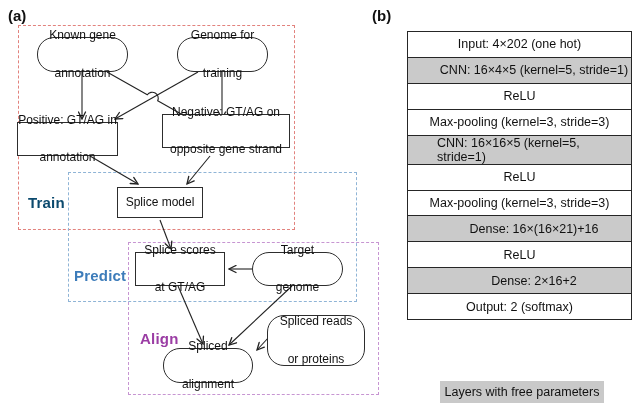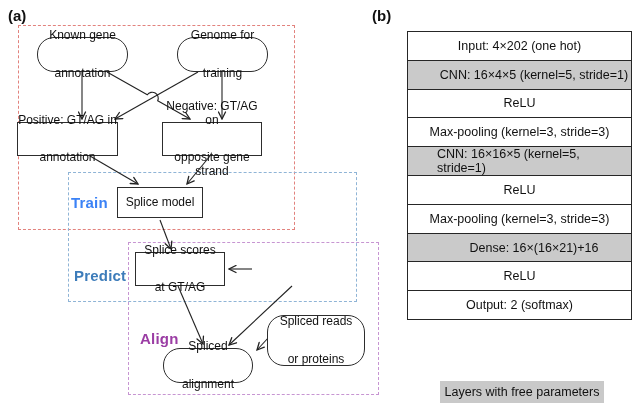--- a/index.html
+++ b/index.html
@@ -4,21 +4,21 @@
 <style>
   html,body{margin:0;padding:0;background:#ffffff;}
   .canvas{position:relative;width:640px;height:406px;background:#ffffff;overflow:hidden;
           font-family:"Liberation Sans",sans-serif;color:#111;}
   .panel-label{position:absolute;font-weight:bold;font-size:15px;color:#111;}
   .dashed-box{position:absolute;border:1.6px dashed;background:transparent;}
   .train-box{left:18px;top:25px;width:275px;height:203px;border-color:#e2827d;}
   .predict-box{left:68px;top:172px;width:287px;height:128px;border-color:#8fb4d6;}
   .align-box{left:128px;top:242px;width:249px;height:151px;border-color:#c795d2;}
   .stage-label{position:absolute;font-weight:bold;font-size:15px;letter-spacing:.2px;}
-  .train-label{left:28px;top:194px;color:#3b82f6;margin-left:43px;}
+  .train-label{left:28px;top:194px;color:#0c4a6e;}
   .predict-label{left:74px;top:267px;color:#3d7cba;}
   .align-label{left:140px;top:330px;color:#9b3da4;}
   svg.arrows{position:absolute;left:0;top:0;}
   .node{position:absolute;background:#fff;border:1.4px solid #2d2d2d;display:flex;
         flex-direction:column;align-items:center;justify-content:center;
         font-size:12px;line-height:13.5px;text-align:center;box-sizing:border-box;gap:24px;}
   .stadium{border-radius:17px;}
   .layers-table{position:absolute;left:407px;top:31px;width:225px;height:289px;
         border:1.5px solid #262626;display:flex;flex-direction:column;box-sizing:border-box;}
   .layer-row{flex:1;display:flex;align-items:center;justify-content:center;
@@ -65,30 +65,34 @@
     <span>annotation</span>
   </div>
   <div class="node stadium" style="left:177px;top:37px;width:91px;height:35px">
     <span>Genome for</span>
     <span>training</span>
   </div>
   <div class="node" style="left:17px;top:122px;width:101px;height:34px">
     <span>Positive: GT/AG in</span>
     <span>annotation</span>
   </div>
-  <div class="node" style="left:162px;top:122px;width:100px;height:34px">
+  <div class="node" style="left:162px;top:114px;width:128px;height:34px">
     <span>Negative: GT/AG on</span>
     <span>opposite gene strand</span>
   </div>
   <div class="node" style="left:117px;top:187px;width:86px;height:31px">
     <span>Splice model</span>
   </div>
   <div class="node" style="left:135px;top:252px;width:90px;height:34px">
     <span>Splice scores</span>
     <span>at GT/AG</span>
+  </div>
+  <div class="node stadium" style="left:252px;top:252px;width:91px;height:34px">
+    <span>Target</span>
+    <span>genome</span>
   </div>
   <div class="node stadium" style="left:267px;top:315px;width:98px;height:51px">
     <span>Spliced reads</span>
     <span>or proteins</span>
   </div>
   <div class="node stadium" style="left:163px;top:348px;width:90px;height:35px">
     <span>Spliced</span>
     <span>alignment</span>
   </div>
 
@@ -101,18 +105,19 @@
   <div class="layers-table">
     <div class="layer-row">Input: 4×202 (one hot)</div>
     <div class="layer-row shaded">CNN: 16×4×5 (kernel=5, stride=1)</div>
     <div class="layer-row">ReLU</div>
     <div class="layer-row">Max-pooling (kernel=3, stride=3)</div>
     <div class="layer-row shaded">CNN: 16×16×5 (kernel=5, stride=1)</div>
     <div class="layer-row">ReLU</div>
     <div class="layer-row">Max-pooling (kernel=3, stride=3)</div>
     <div class="layer-row shaded">Dense: 16×(16×21)+16</div>
     <div class="layer-row">ReLU</div>
+    <div class="layer-row shaded">Dense: 2×16+2</div>
     <div class="layer-row">Output: 2 (softmax)</div>
   </div>
 
   <div class="legend">Layers with free parameters</div>
 
 </div>
 
 </body></html>

